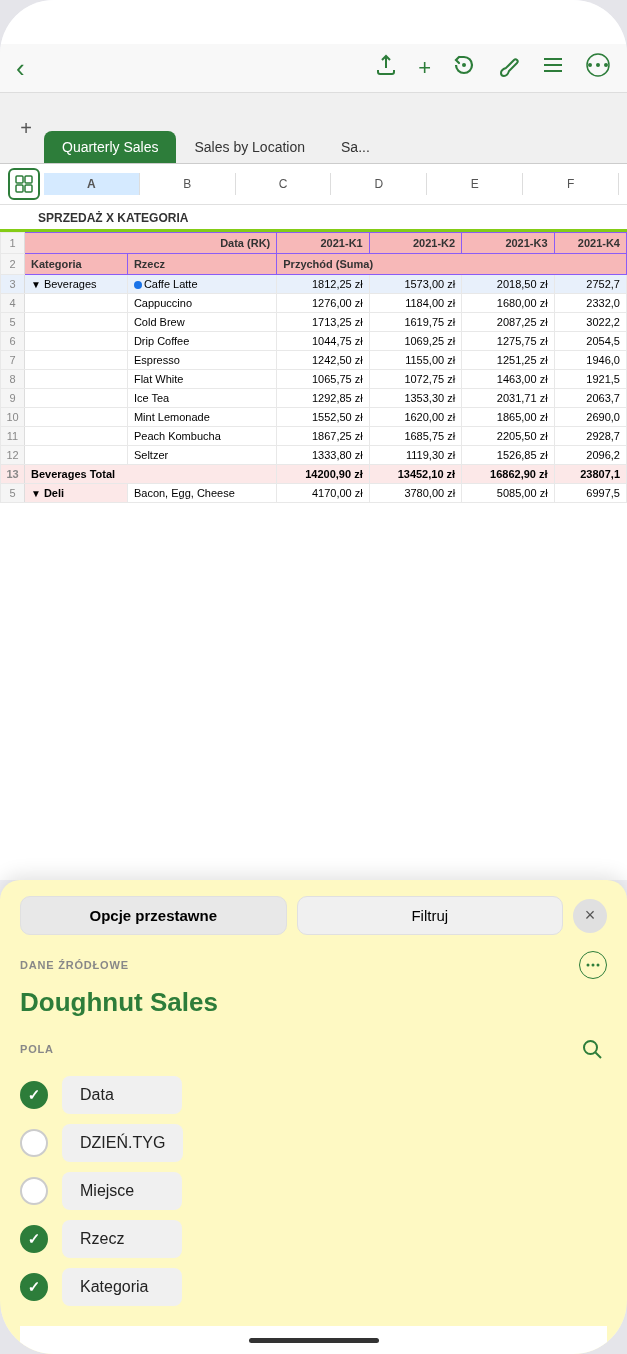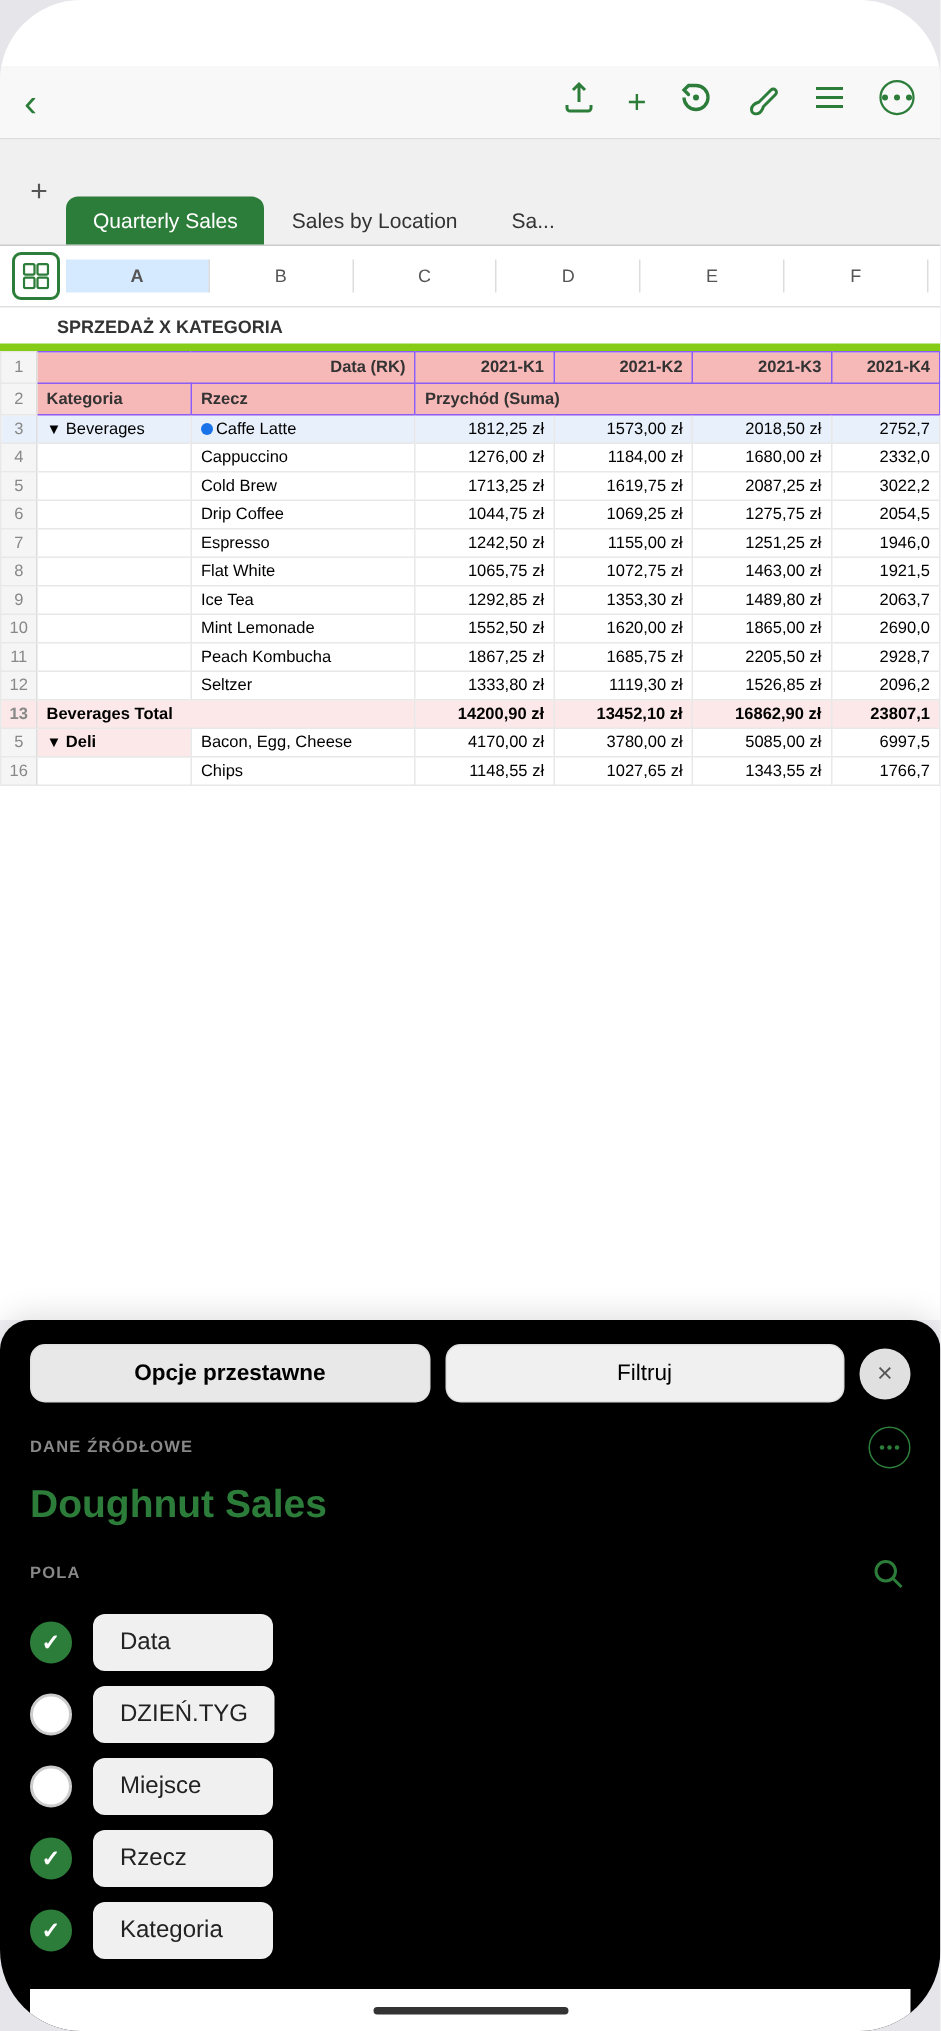--- a/index.html
+++ b/index.html
@@ -117,21 +117,21 @@
     }
     .col-header.selected {
       background: #d5eaff;
       font-weight: 600;
     }
     .title-row {
       padding: 6px 8px 4px 38px;
       font-size: 12px;
       font-weight: 700;
       color: #333;
-      border-bottom: 5px solid #84cc16;
+      border-bottom: 3px solid #84cc16;
     }
     .table-container {
       overflow-x: auto;
       overflow-y: auto;
       flex: 1;
     }
     table.data-table {
       border-collapse: collapse;
       width: 100%;
       font-size: 11px;
@@ -182,21 +182,21 @@
       width: 8px; height: 8px;
       background: #1a73e8;
       border-radius: 50%;
       margin-right: 2px;
       vertical-align: middle;
     }
     .triangle { font-size: 10px; margin-right: 3px; }
 
     
     .bottom-panel {
-      background: #000000;
+      background: #fef9c3;
       border-radius: 20px 20px 0 0;
       box-shadow: 0 -4px 20px rgba(0,0,0,0.12);
       padding: 16px 20px 0 20px;
       display: flex;
       flex-direction: column;
       gap: 0;
     }
     .bottom-panel-tabs {
       display: flex;
       align-items: center;
@@ -492,21 +492,21 @@
             <td class="num-cell">1463,00 zł</td>
             <td class="num-cell">1921,5</td>
           </tr>
 
           <tr>
             <td class="row-num">9</td>
             <td class="text-cell"></td>
             <td class="text-cell">Ice Tea</td>
             <td class="num-cell">1292,85 zł</td>
             <td class="num-cell">1353,30 zł</td>
-            <td class="num-cell">1489,80 zł</td>
+            <td class="num-cell">2031,71 zł</td>
             <td class="num-cell">2063,7</td>
           </tr>
 
           <tr>
             <td class="row-num">10</td>
             <td class="text-cell"></td>
             <td class="text-cell">Mint Lemonade</td>
             <td class="num-cell">1552,50 zł</td>
             <td class="num-cell">1620,00 zł</td>
             <td class="num-cell">1865,00 zł</td>
@@ -546,29 +546,20 @@
             <td class="row-num">5</td>
             <td class="text-cell" style="background:#fce8e8; font-weight:600;"><span class="triangle">▼</span><span>Deli</span></td>
             <td class="text-cell">Bacon, Egg, Cheese</td>
             <td class="num-cell">4170,00 zł</td>
             <td class="num-cell">3780,00 zł</td>
             <td class="num-cell">5085,00 zł</td>
             <td class="num-cell">6997,5</td>
           </tr>
 
 
-          <tr>
-            <td class="row-num">16</td>
-            <td class="text-cell"></td>
-            <td class="text-cell">Chips</td>
-            <td class="num-cell">1148,55 zł</td>
-            <td class="num-cell">1027,65 zł</td>
-            <td class="num-cell">1343,55 zł</td>
-            <td class="num-cell">1766,7</td>
-          </tr>
         </tbody>
       </table>
     </div>
   </div>
 
   <div class="bottom-panel">
 
     <div class="bottom-panel-tabs">
       <div class="panel-tab active-tab">Opcje przestawne</div>
       <div class="panel-tab">Filtruj</div>

